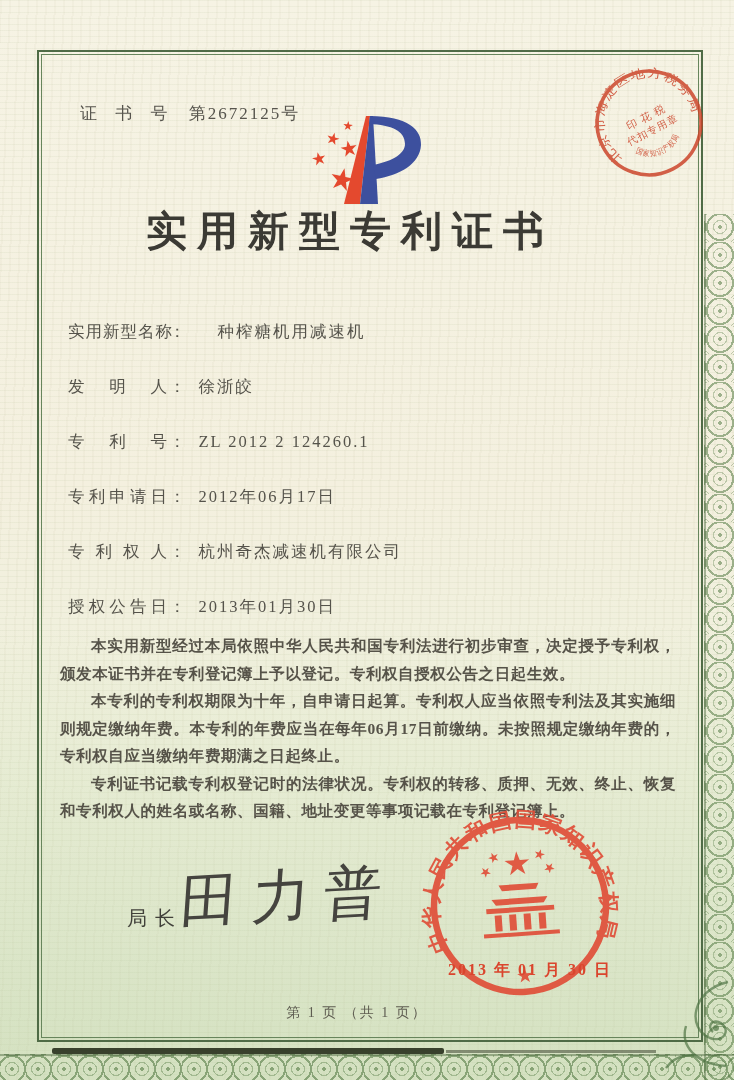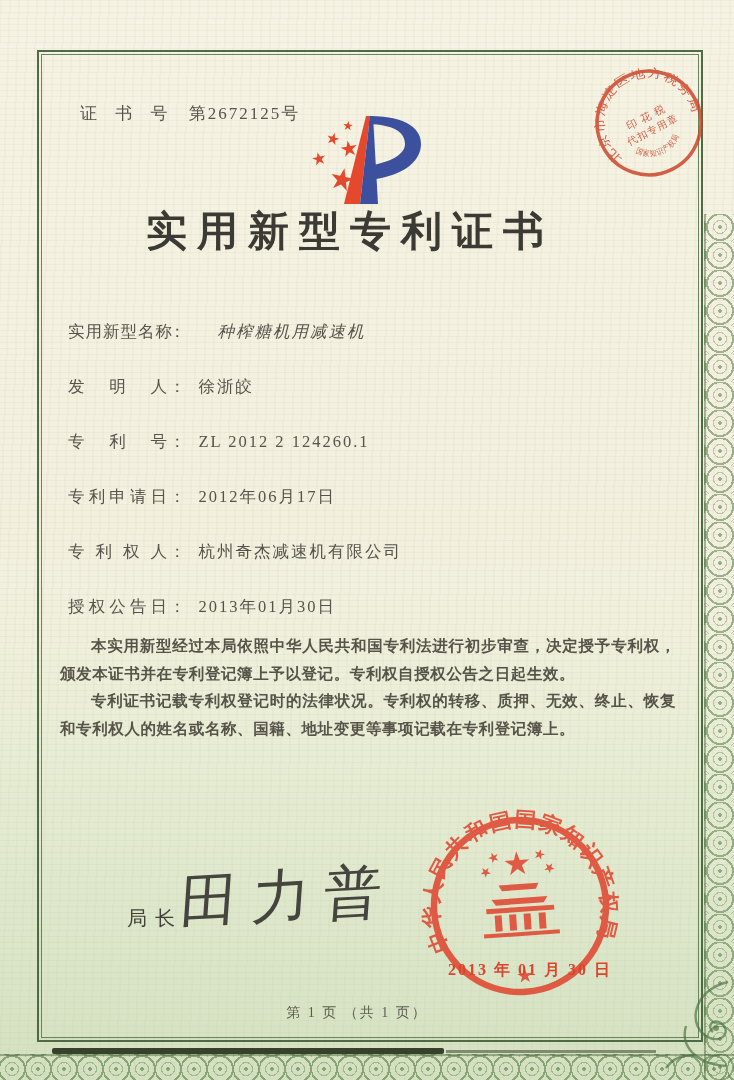--- a/index.html
+++ b/index.html
@@ -53,21 +53,21 @@
   .tax-seal{position:absolute;left:588px;top:62px;transform:rotate(-27deg);opacity:.92;}
 
   .doc-title{position:absolute;left:0;right:34px;top:204px;text-align:center;
     font-size:41px;font-weight:600;letter-spacing:10px;color:#3b3a34;}
 
   .fields{position:absolute;left:68px;top:318px;width:560px;}
   .frow{margin-bottom:28px;font-size:16.5px;line-height:27px;color:#55534b;white-space:nowrap;}
   .flabel{display:inline-block;width:100px;text-align:justify;text-align-last:justify;letter-spacing:1px;}
   .fcolon{margin-left:1px;}
   .fvalue{margin-left:13px;letter-spacing:2px;}
-  .frow:first-child .fvalue{margin-left:32px;font-style:italic;}
+  .frow:first-child .fvalue{margin-left:32px;}
 
   .paras{position:absolute;left:60px;top:632px;width:616px;font-weight:bold;}
   .paras p{margin:0;text-indent:2em;font-size:15.5px;line-height:27.5px;letter-spacing:.6px;
     color:#565349;text-align:justify;}
 
   .signer-title{position:absolute;left:127px;top:905px;font-size:20px;letter-spacing:8px;color:#41403a;}
   .signature{position:absolute;left:180px;top:858px;font-size:58px;letter-spacing:14px;color:#45443f;
     font-family:"DejaVu Sans",sans-serif;font-weight:500;transform:rotate(-3deg) skewX(-7deg);}
 
   .office-seal{position:absolute;left:420px;top:806px;transform:rotate(-4deg);opacity:.93;}
@@ -158,20 +158,21 @@
       <div class="frow">
         <span class="flabel">专利权人</span><span class="fcolon">：</span><span class="fvalue">杭州奇杰减速机有限公司</span>
       </div>
       <div class="frow">
         <span class="flabel">授权公告日</span><span class="fcolon">：</span><span class="fvalue">2013年01月30日</span>
       </div>
     </div>
 
     <div class="paras">
       <p>本实用新型经过本局依照中华人民共和国专利法进行初步审查，决定授予专利权，颁发本证书并在专利登记簿上予以登记。专利权自授权公告之日起生效。</p>
+      <p>本专利的专利权期限为十年，自申请日起算。专利权人应当依照专利法及其实施细则规定缴纳年费。本专利的年费应当在每年06月17日前缴纳。未按照规定缴纳年费的，专利权自应当缴纳年费期满之日起终止。</p>
       <p>专利证书记载专利权登记时的法律状况。专利权的转移、质押、无效、终止、恢复和专利权人的姓名或名称、国籍、地址变更等事项记载在专利登记簿上。</p>
     </div>
 
     <div class="signer-title">局长</div>
     <div class="signature">田力普</div>
 
     <svg class="office-seal" width="200" height="200" viewBox="0 0 200 200">
       <g fill="#e0503a">
         <circle cx="100" cy="100" r="86" fill="none" stroke="#e0503a" stroke-width="6.5"></circle>
         <path id="ringPath" d="M26 138 A82 82 0 1 1 174 138" fill="none"></path>

